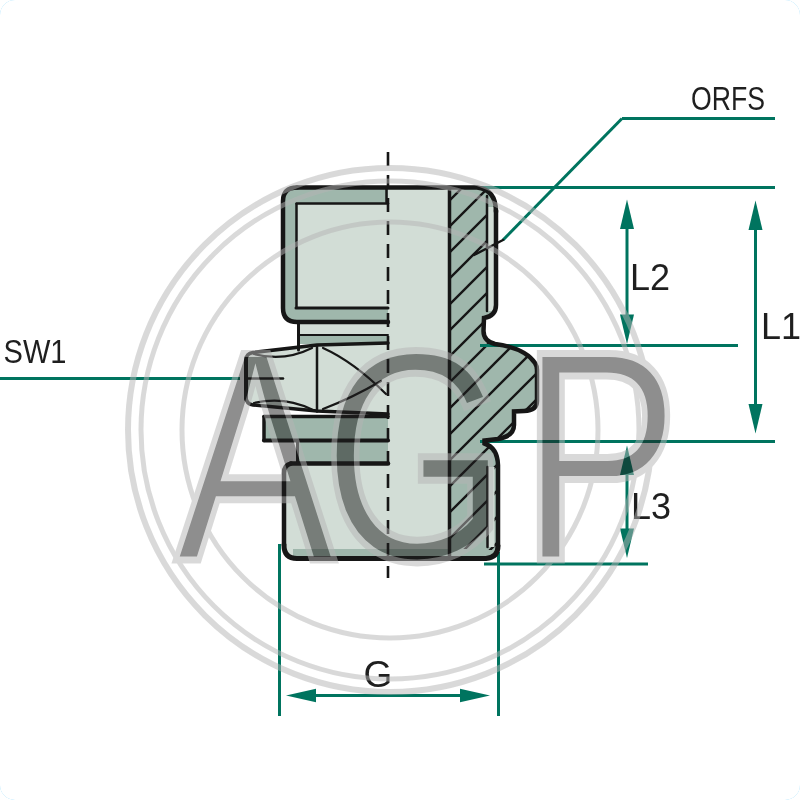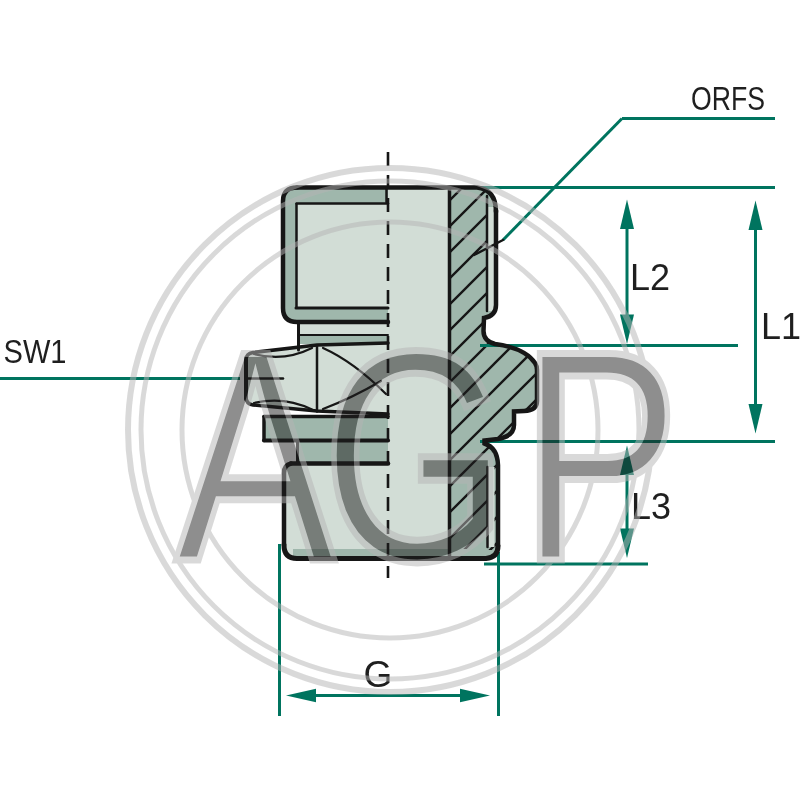--- a/index.html
+++ b/index.html
@@ -1,17 +1,17 @@
 <!DOCTYPE html>
 <html><head>
 <meta charset="utf-8">
 <style>
   html,body{margin:0;padding:0;background:#ffffff;}
   .stage{width:800px;height:800px;position:relative;background:#7dd3fc;overflow:hidden;
-         font-family:"Liberation Sans", sans-serif;}
+         font-family:"Liberation Sans", sans-serif;border-radius:15px;}
   svg{display:block;}
   text{font-family:"Liberation Sans", sans-serif;fill:#1f1f1f;}
   .dimtext{font-size:36px;}
   .wm{opacity:0.5;}
 </style>
 </head>
 <body>
 
 <div class="stage">
 <svg width="800" height="800" viewBox="0 0 800 800">

